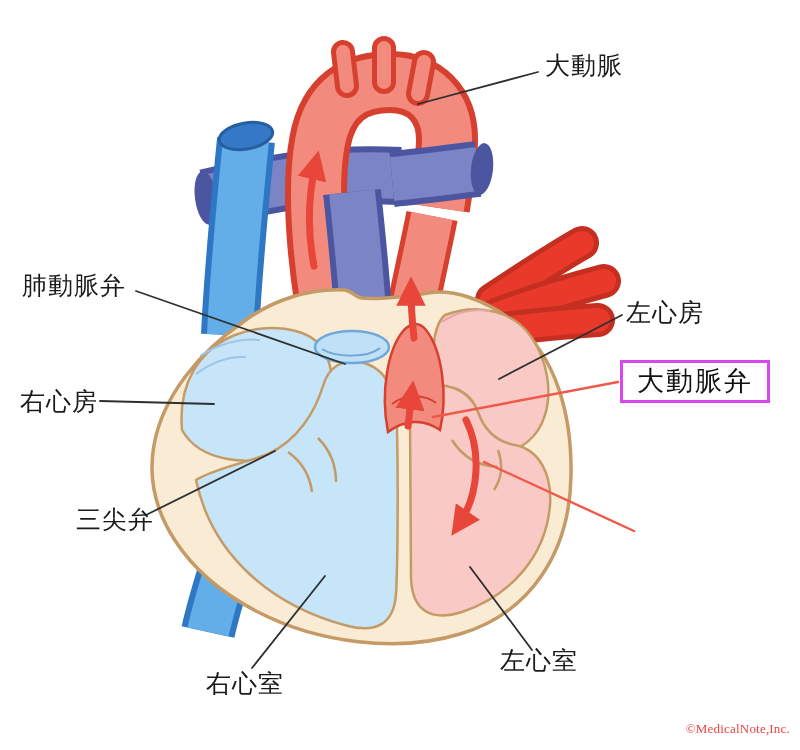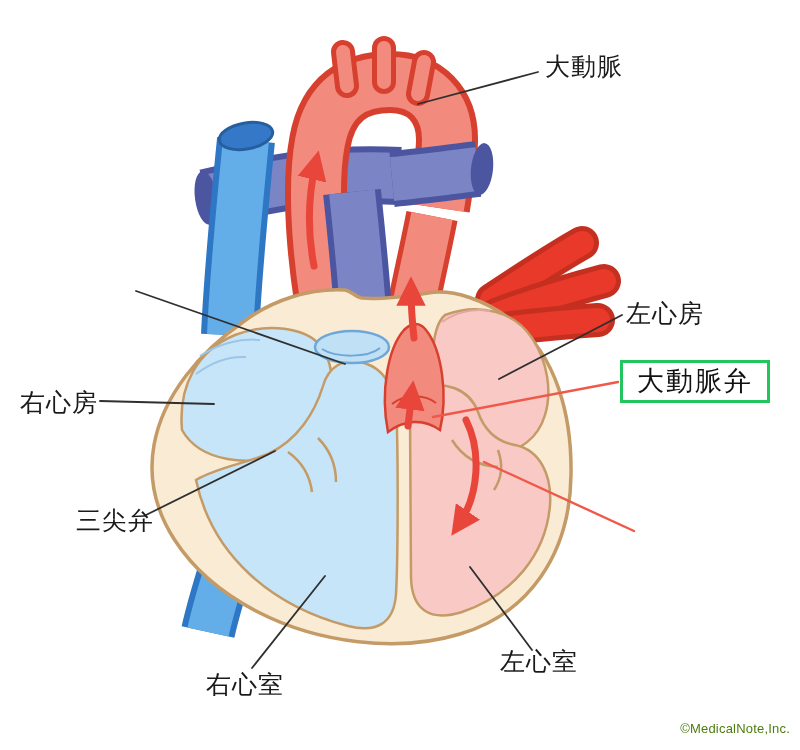--- a/index.html
+++ b/index.html
@@ -1,30 +1,30 @@
 <!DOCTYPE html>
 <html><head>
 <meta charset="utf-8">
 <style>
   html,body{margin:0;padding:0;background:#fff;}
   .stage{
     position:relative;width:800px;height:750px;background:#ffffff;overflow:hidden;
-    font-family:Liberation Sans, sans-serif;
+    font-family:Liberation Serif, serif;
   }
   .stage svg{position:absolute;left:0;top:0;}
   .lbl{
     position:absolute;font-size:25px;font-weight:500;color:#1a1a1a;
     letter-spacing:1px;white-space:nowrap;line-height:1.15;
   }
   .lbl.boxed{
-    border:3px solid #22c55e;background:#ffffff;color:#111;
+    border:3px solid #d946ef;background:#ffffff;color:#111;
     padding:3px 14px;font-size:27px;letter-spacing:2px;
   }
   .credit{
-    position:absolute;right:10px;top:721px;font-size:13px;color:#4d7c0f;
+    position:absolute;right:10px;top:721px;font-size:13px;color:#ef4444;
     letter-spacing:0.2px;
   }
 </style>
 </head>
 <body>
 
 <div class="stage">
 
   <svg width="800" height="750" viewBox="0 0 800 750">
     <defs>
@@ -131,20 +131,21 @@
       <path d="M 146 515 L 275 451" stroke="#2F2F2F" stroke-width="1.8"></path>
       <path d="M 252 668 L 325 576" stroke="#2F2F2F" stroke-width="1.8"></path>
       <path d="M 622 315 L 499 379" stroke="#2F2F2F" stroke-width="1.8"></path>
       <path d="M 532 650 L 470 567" stroke="#2F2F2F" stroke-width="1.8"></path>
       <path d="M 618 382 L 433 417" stroke="#F0594A" stroke-width="2.4"></path>
       <path d="M 634 531 L 484 462" stroke="#F0594A" stroke-width="2.4"></path>
     </g>
   </svg>
 
   <div class="lbl" style="left:545px;top:52px">大動脈</div>
+  <div class="lbl" style="left:22px;top:272px">肺動脈弁</div>
   <div class="lbl" style="left:20px;top:388px">右心房</div>
   <div class="lbl" style="left:76px;top:506px">三尖弁</div>
   <div class="lbl" style="left:206px;top:670px">右心室</div>
   <div class="lbl" style="left:626px;top:299px">左心房</div>
   <div class="lbl" style="left:500px;top:647px">左心室</div>
 
   <div class="lbl boxed" style="left:620px;top:360px">大動脈弁</div>
 
   <div class="credit">©MedicalNote,Inc.</div>
 </div>

